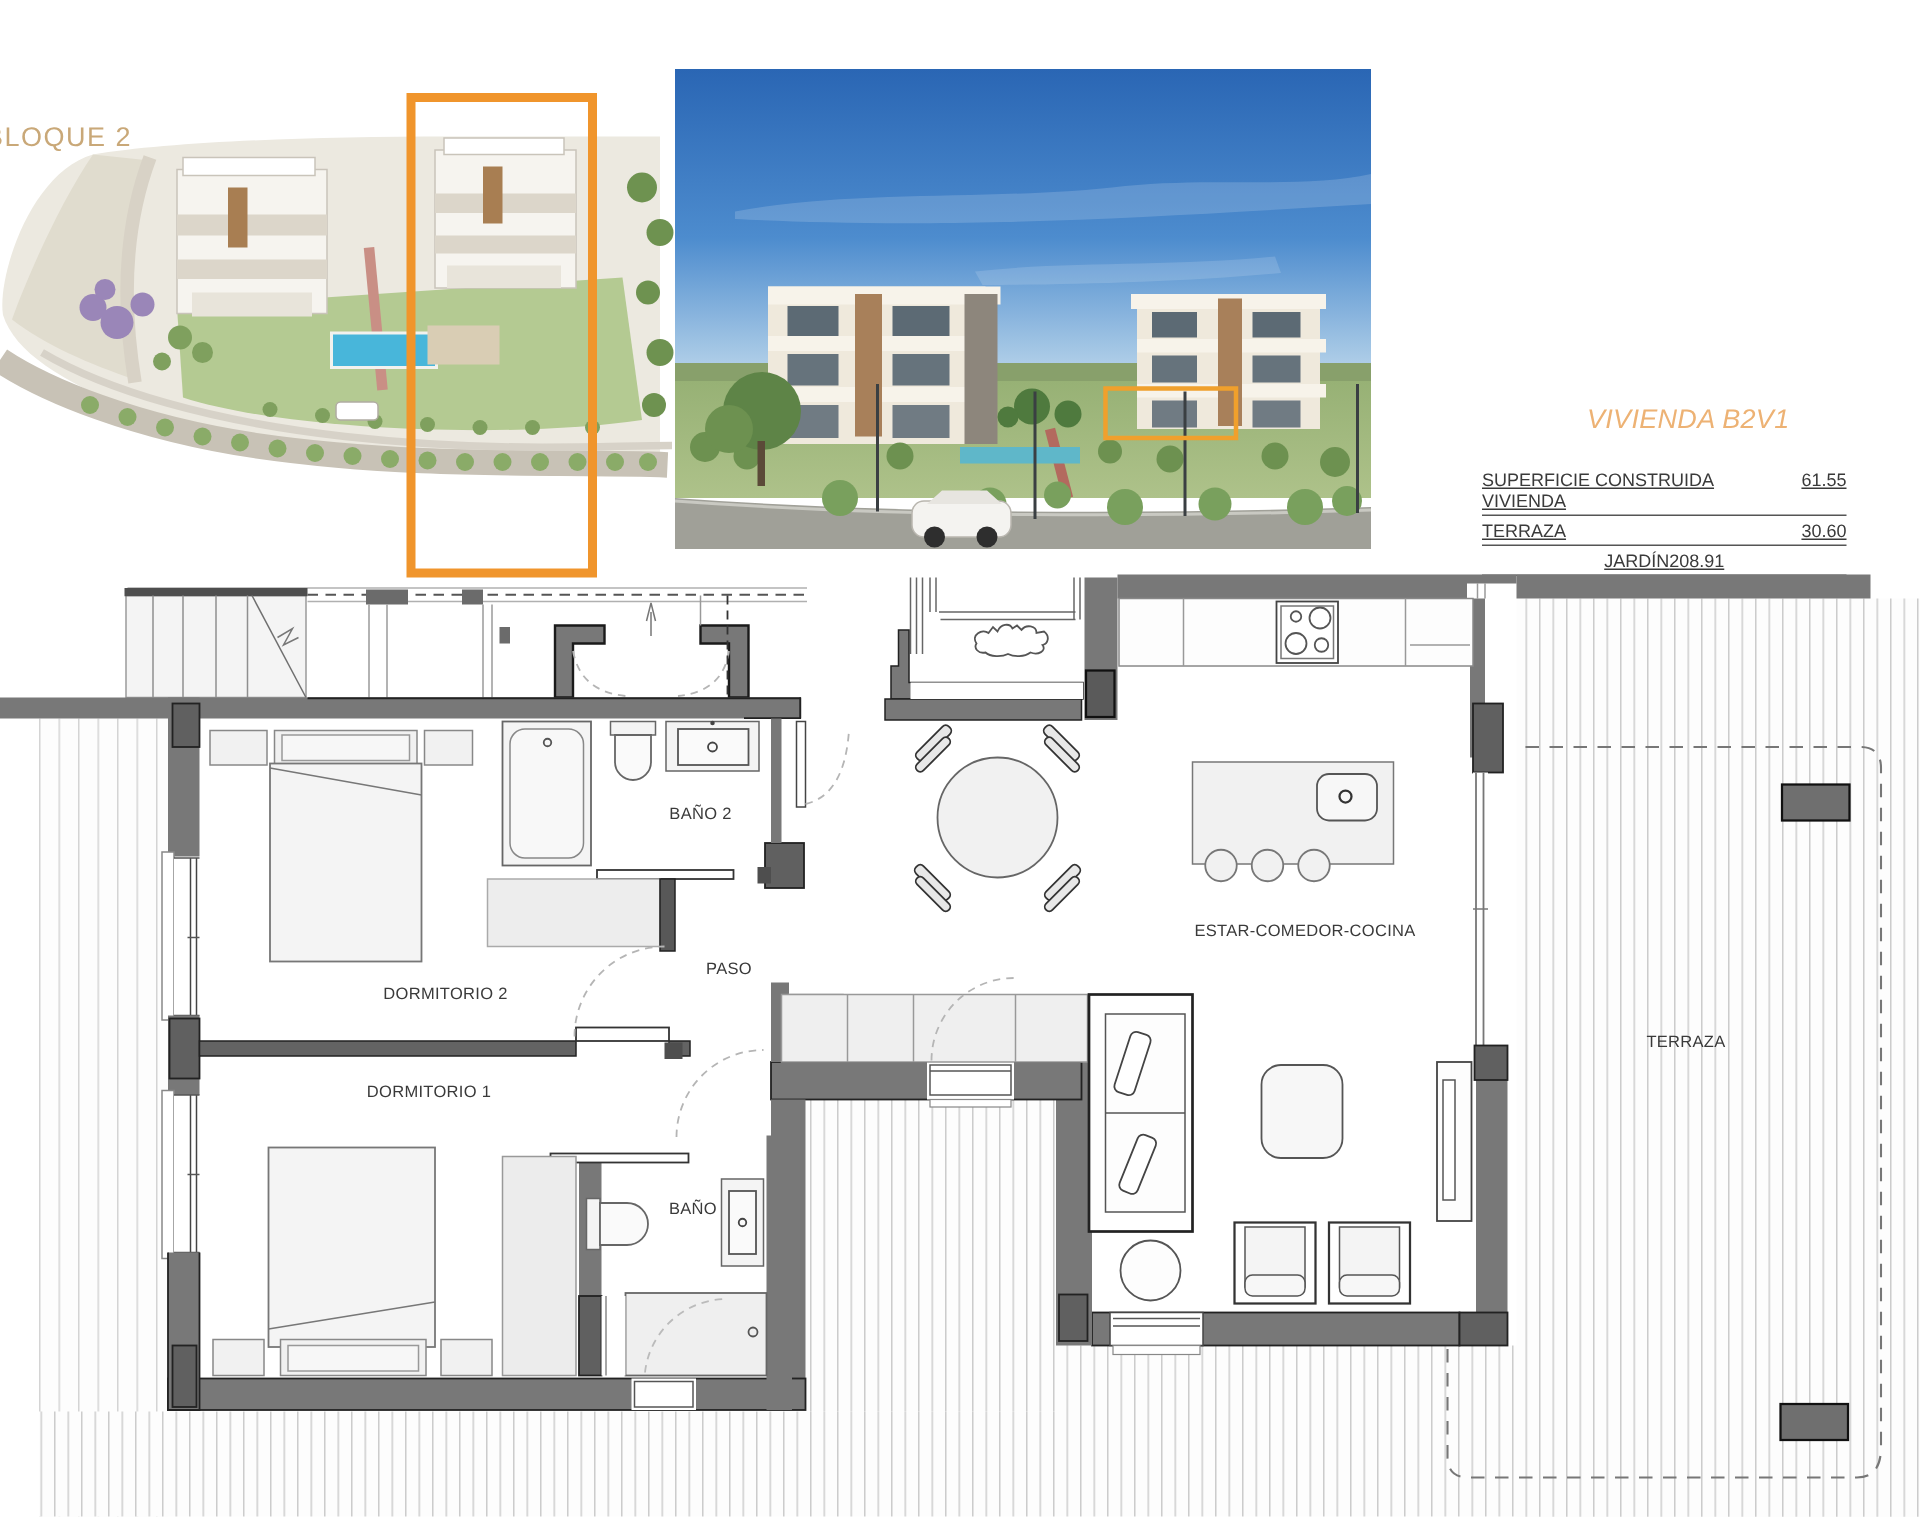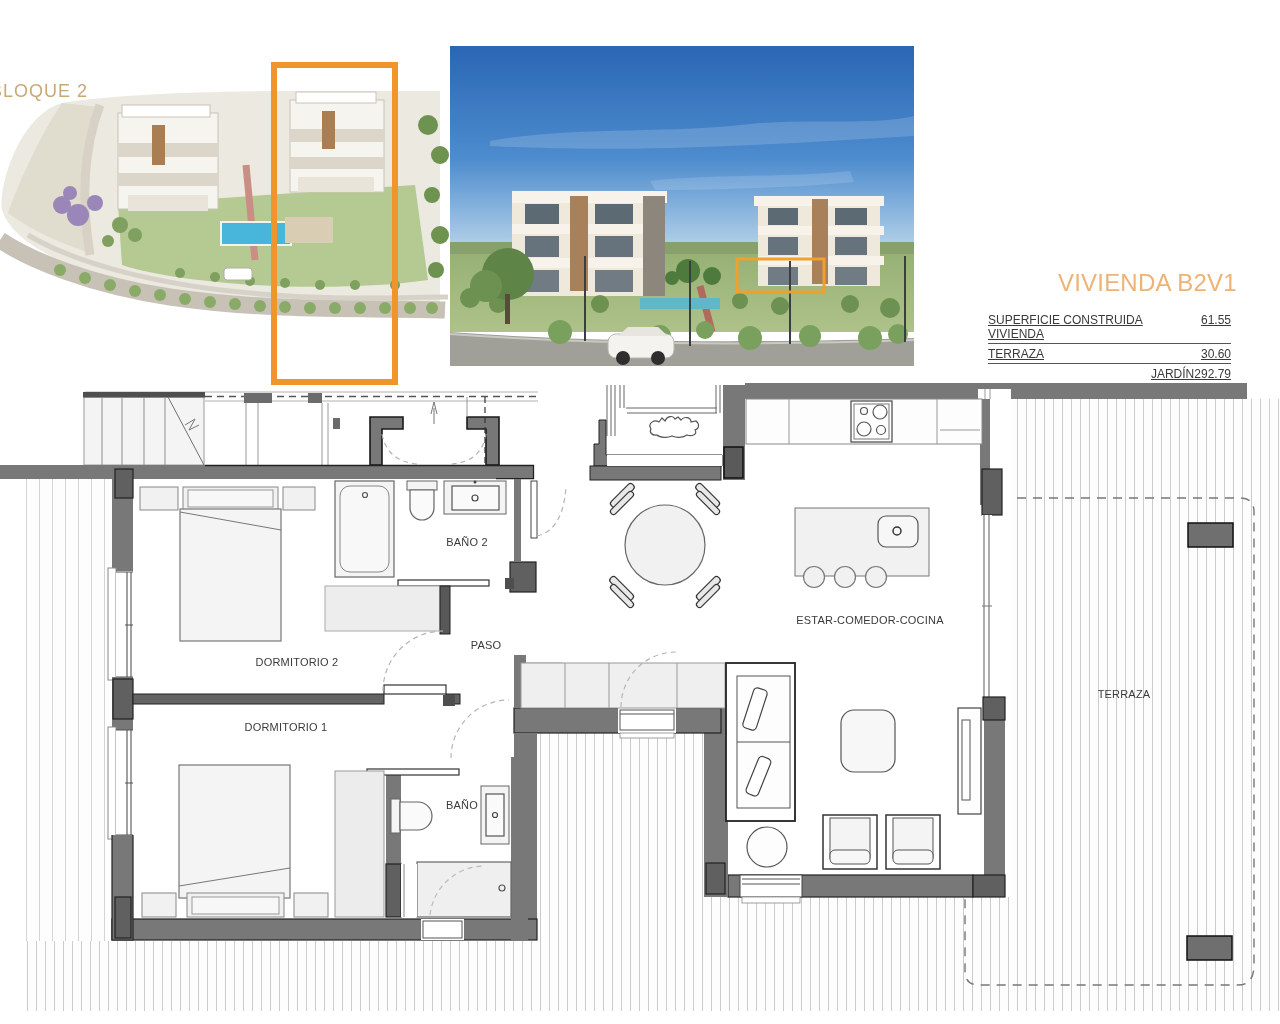--- a/index.html
+++ b/index.html
@@ -204,34 +204,34 @@
 <rect x="158" y="288" width="66" height="24" rx="8" fill="#f4f3f0" stroke="#b9b6af"></rect>
 <path d="M168,290 L178,281 L208,281 L218,290 Z" fill="#e7e5e0"></path>
 <circle cx="173" cy="312" r="7" fill="#2e2e2e"></circle>
         <circle cx="208" cy="312" r="7" fill="#2e2e2e"></circle>
 </g>
 
 <rect x="287" y="213" width="87" height="33" fill="none" stroke="#f0a02c" stroke-width="3"></rect>
 </svg>
 </div>
 
-<div class="abs" style="left:1058px;top:269px;font-size:24px;color:#edb274;letter-spacing:0.2px;font-family:'Liberation Sans',sans-serif;">VIVIENDA B2V1</div>
+<div class="abs" style="left:1058px;top:269px;font-size:18px;color:#edb274;letter-spacing:0.2px;font-family:'Liberation Sans',sans-serif;font-style:italic;">VIVIENDA B2V1</div>
 
 <div class="abs" style="left:988px;top:313px;width:243px;font-size:12px;color:#3a3a3a;font-family:'Liberation Sans',sans-serif;text-decoration:underline;">
 <div style="border-bottom:1px solid #555;padding-bottom:2px;display:flex;justify-content:space-between;">
       <span>SUPERFICIE CONSTRUIDA VIVIENDA</span>
       <span>61.55</span>
     </div>
 <div style="border-bottom:1px solid #555;padding-bottom:2px;padding-top:3px;display:flex;justify-content:space-between;">
       <span>TERRAZA</span>
       <span>30.60</span>
     </div>
-<div style="border-bottom:1px solid #555;padding-bottom:2px;padding-top:3px;display:flex;justify-content:flex-end;">
+<div style="border-bottom:1px solid #555;padding-bottom:2px;padding-top:3px;display:flex;justify-content:center;">
       <span>JARDÍN</span>
-      <span>292.79</span>
+      <span>208.91</span>
     </div>
 </div>
 
 <div class="abs" style="left:0px;top:0px;width:1280px;height:1024px;">
 <svg width="1280" height="1024" viewBox="0 0 1280 1024" xmlns="http://www.w3.org/2000/svg" font-family="Liberation Sans, sans-serif">
 <defs>
 <pattern id="hatch1" width="13" height="10" patternUnits="userSpaceOnUse">
           <rect width="13" height="10" fill="#fdfdfd"></rect>
           <line x1="0.5" y1="0" x2="0.5" y2="10" stroke="#d4d4d4" stroke-width="1"></line>
         </pattern>

